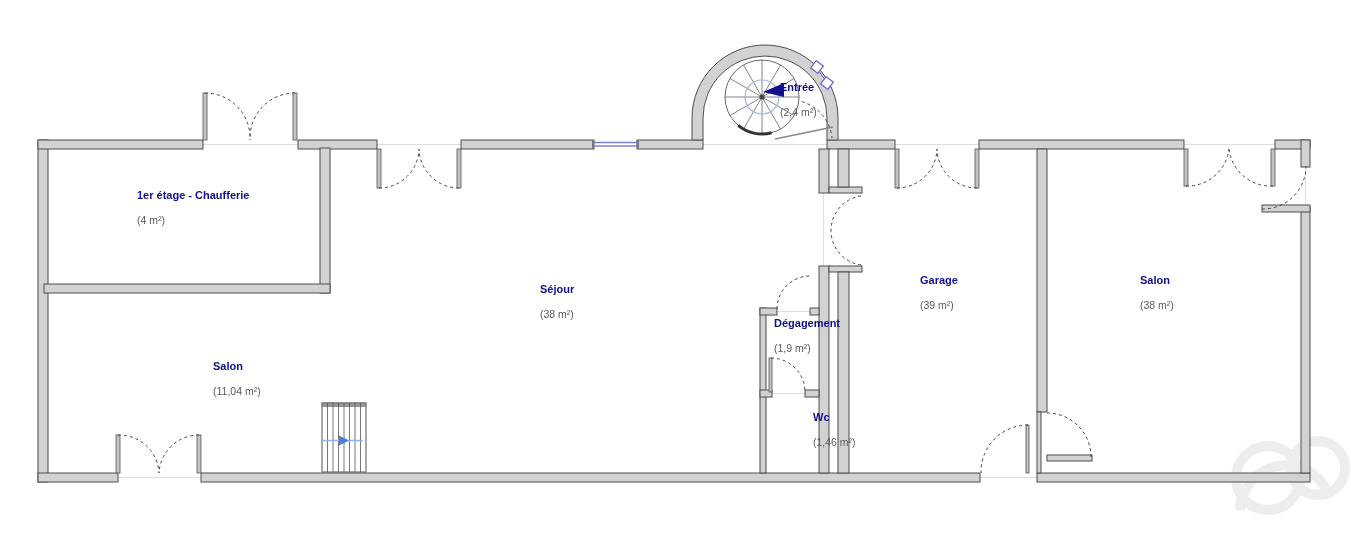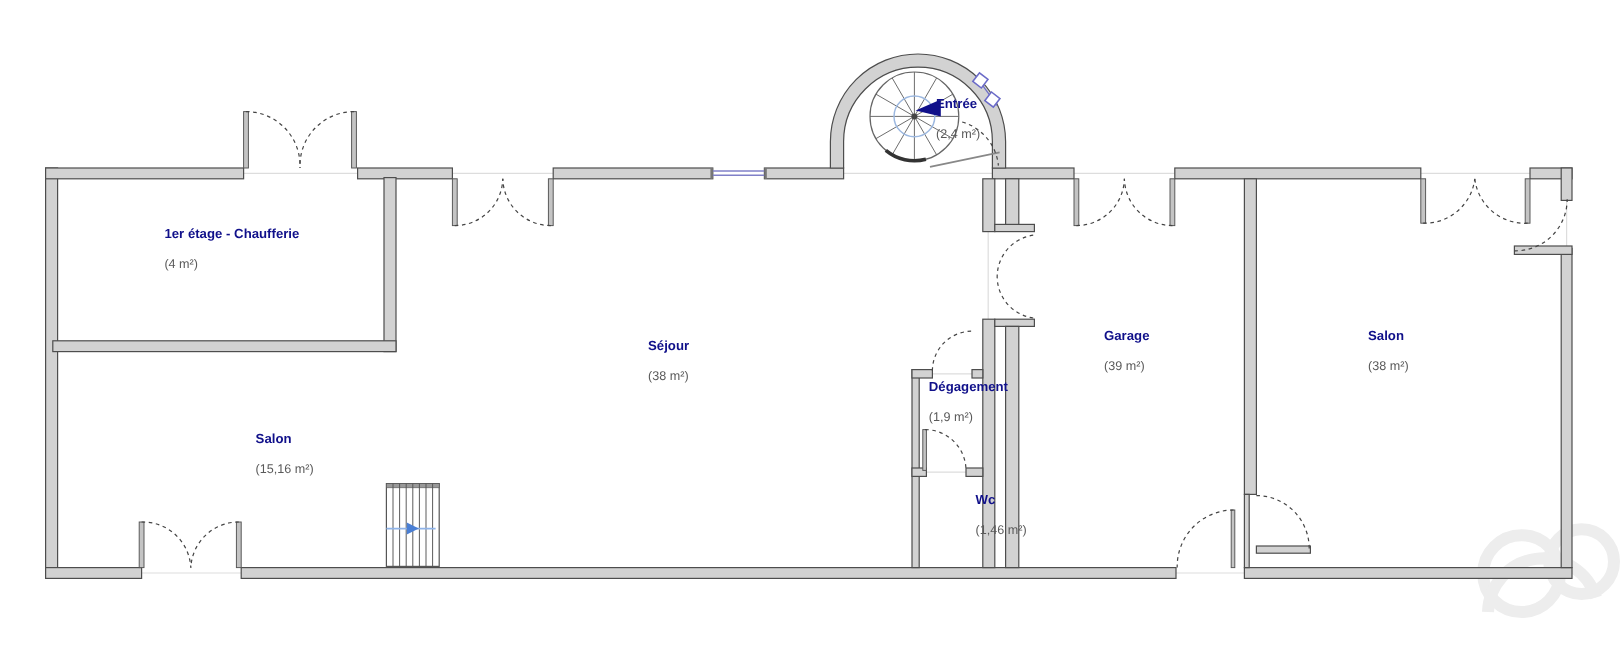--- a/index.html
+++ b/index.html
@@ -175,21 +175,21 @@
     <span class="room-area">(4 m²)</span>
   </div>
 
   <div class="room-label" style="left:540px;top:283px">
     <span class="room-name">Séjour</span>
     <span class="room-area">(38 m²)</span>
   </div>
 
   <div class="room-label" style="left:213px;top:360px">
     <span class="room-name">Salon</span>
-    <span class="room-area">(15,16 m²)</span>
+    <span class="room-area">(11,04 m²)</span>
   </div>
 
   <div class="room-label" style="left:780px;top:81px">
     <span class="room-name">Entrée</span>
     <span class="room-area">(2,4 m²)</span>
   </div>
 
   <div class="room-label" style="left:774px;top:317px">
     <span class="room-name">Dégagement</span>
     <span class="room-area">(1,9 m²)</span>

